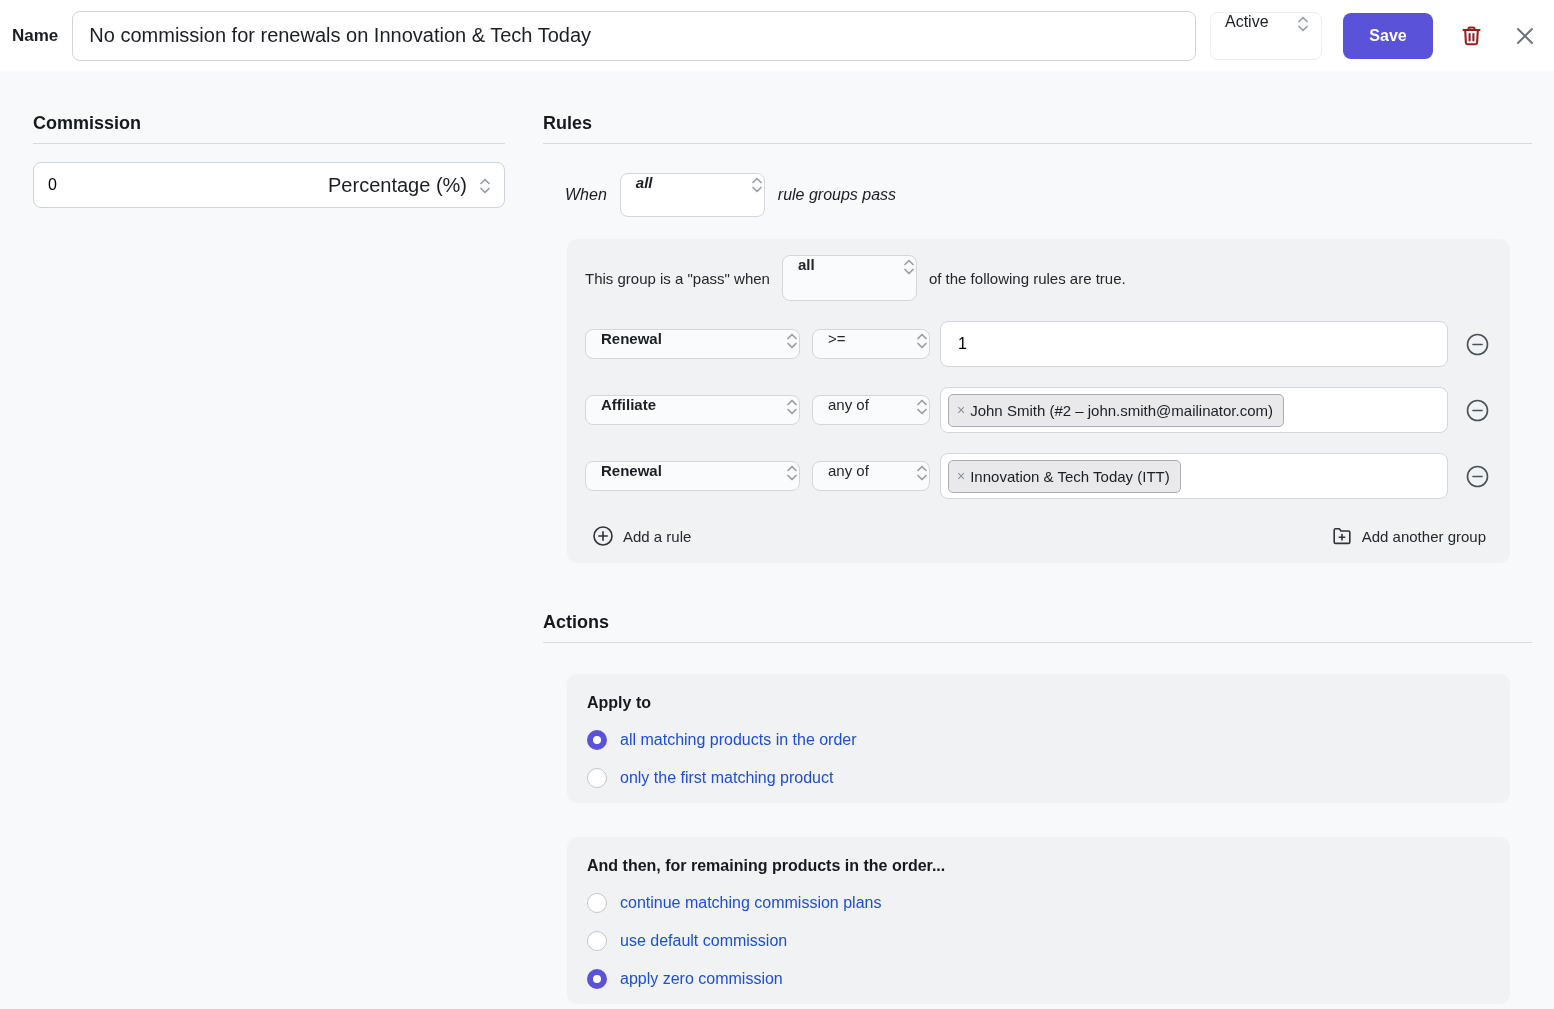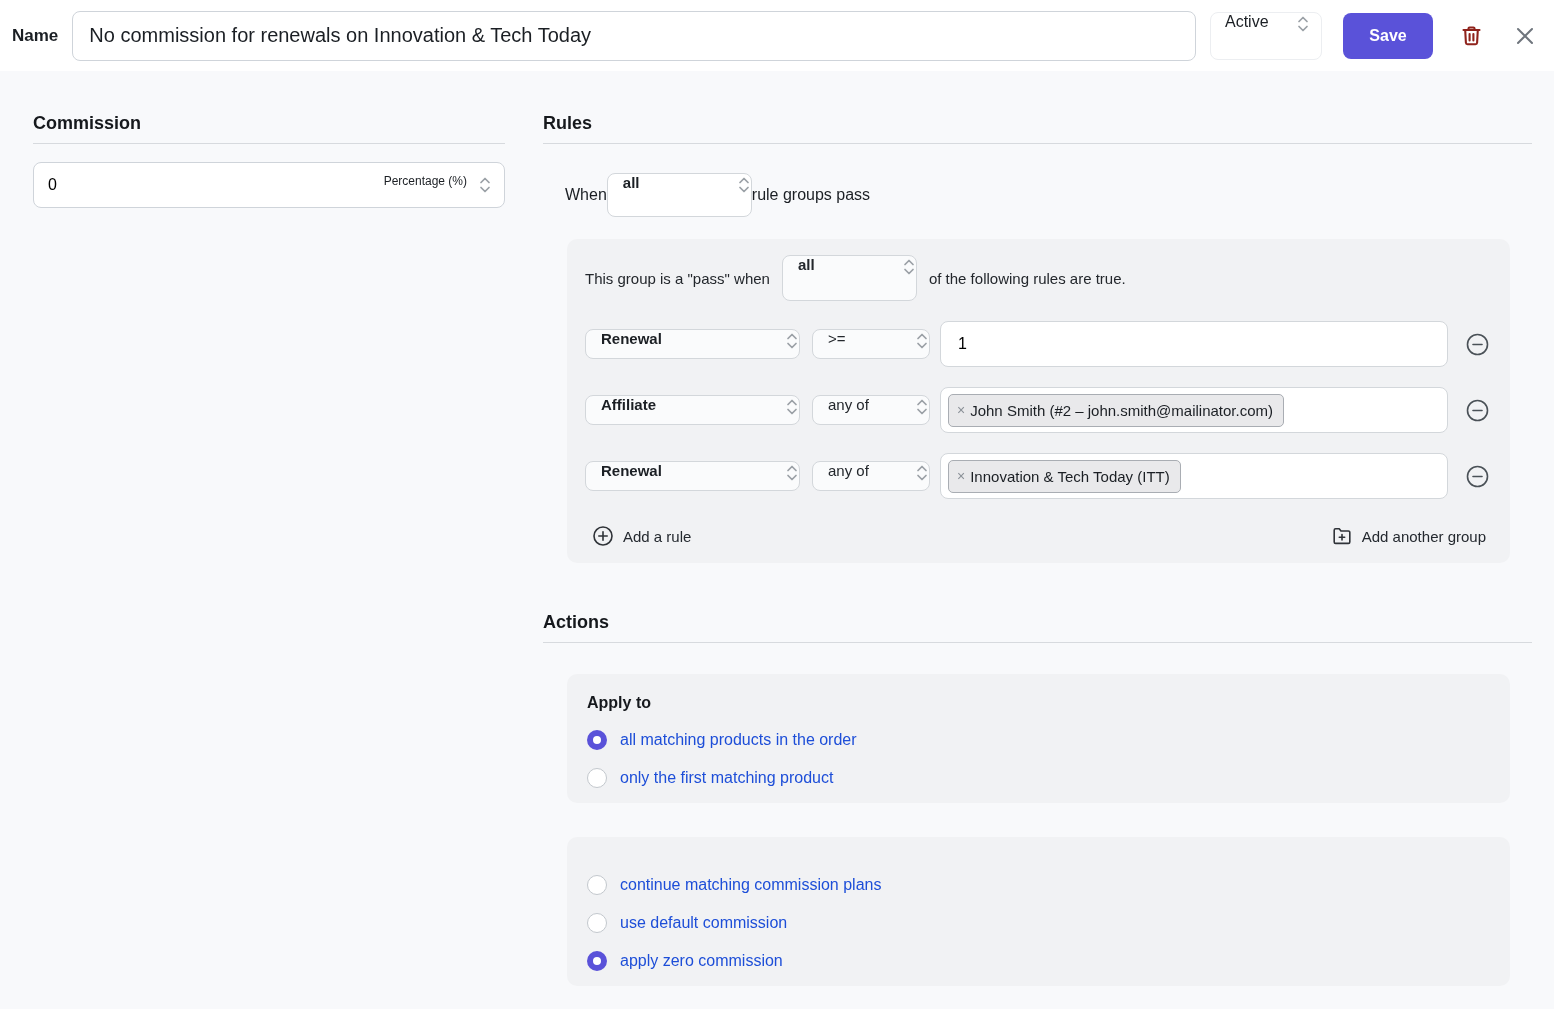--- a/index.html
+++ b/index.html
@@ -36,23 +36,23 @@
   .content { display:flex; align-items:flex-start; padding:42px 22px 0 33px; gap:38px; }
   .col-left { width:472px; flex:none; }
   .col-right { flex:1; min-width:0; }
   .section-heading { font-size:18px; font-weight:700; padding-bottom:9px; border-bottom:1px solid #d7dade; color:#16191d; }
   
   .commission-field {
     margin-top:18px; height:46px; background:#fff; border:1px solid #cfd4da; border-radius:8px;
     display:flex; align-items:center; padding:0 12px 0 4px;
   }
   .commission-input { flex:1; border:none; outline:none; font-size:16px; padding:0 10px; font-family:"Liberation Sans", sans-serif; background:transparent; }
-  .commission-type { display:flex; align-items:flex-start; gap:11px; font-size:12px; cursor:pointer; }
-  
-  .when-row { margin-left:22px; margin-top:29px; display:flex; align-items:center; font-size:16px; }
+  .commission-type { display:flex; align-items:flex-end; gap:11px; font-size:20px; cursor:pointer; }
+  
+  .when-row { margin-left:22px; margin-top:29px; display:flex; align-items:center; gap:13px; font-size:16px;font-style:italic; }
   .sel-box {
     background:#fff; border:1px solid #d3d7db; border-radius:8px; height:44px;
     display:flex; align-items:flex-start; justify-content:space-between;
     padding:0 0 0 15px; cursor:pointer;
   }
   .when-select { width:145px; }
   .bold-val { font-weight:700; font-size:15px; }
   .norm-val { font-weight:400; font-size:15px; color:#23272c; }
   .group-box { margin:22px 22px 0 24px; background:#f1f2f4; border-radius:10px; padding:16px 18px 16px; }
   .group-header { display:flex; align-items:center; gap:12px; font-size:15px; color:#23272c; }
@@ -257,20 +257,21 @@
           <span class="radio checked"></span>
           <span>all matching products in the order</span>
         </div>
         <div class="radio-row">
           <span class="radio"></span>
           <span>only the first matching product</span>
         </div>
       </div>
 
       <div class="action-box">
+        <div class="action-heading">And then, for remaining products in the order...</div>
         <div class="radio-row">
           <span class="radio"></span>
           <span>continue matching commission plans</span>
         </div>
         <div class="radio-row">
           <span class="radio"></span>
           <span>use default commission</span>
         </div>
         <div class="radio-row">
           <span class="radio checked"></span>

